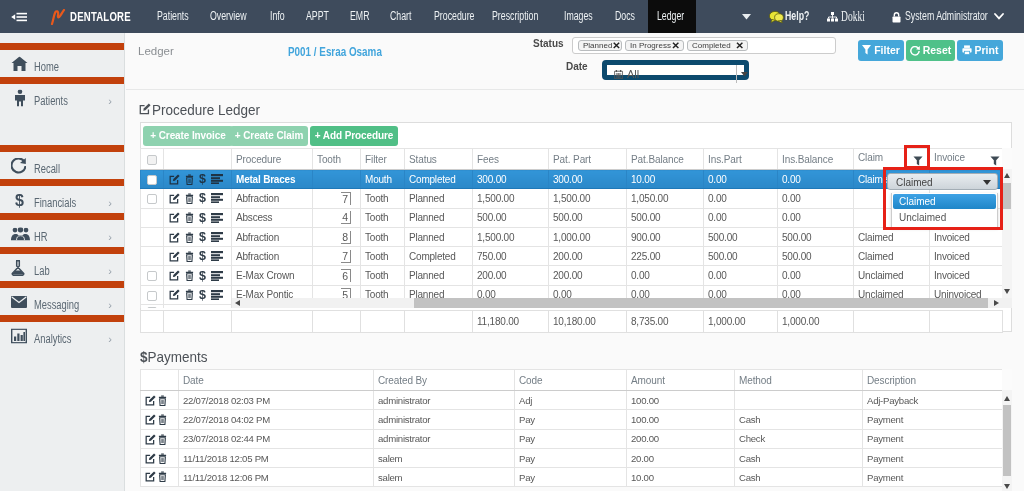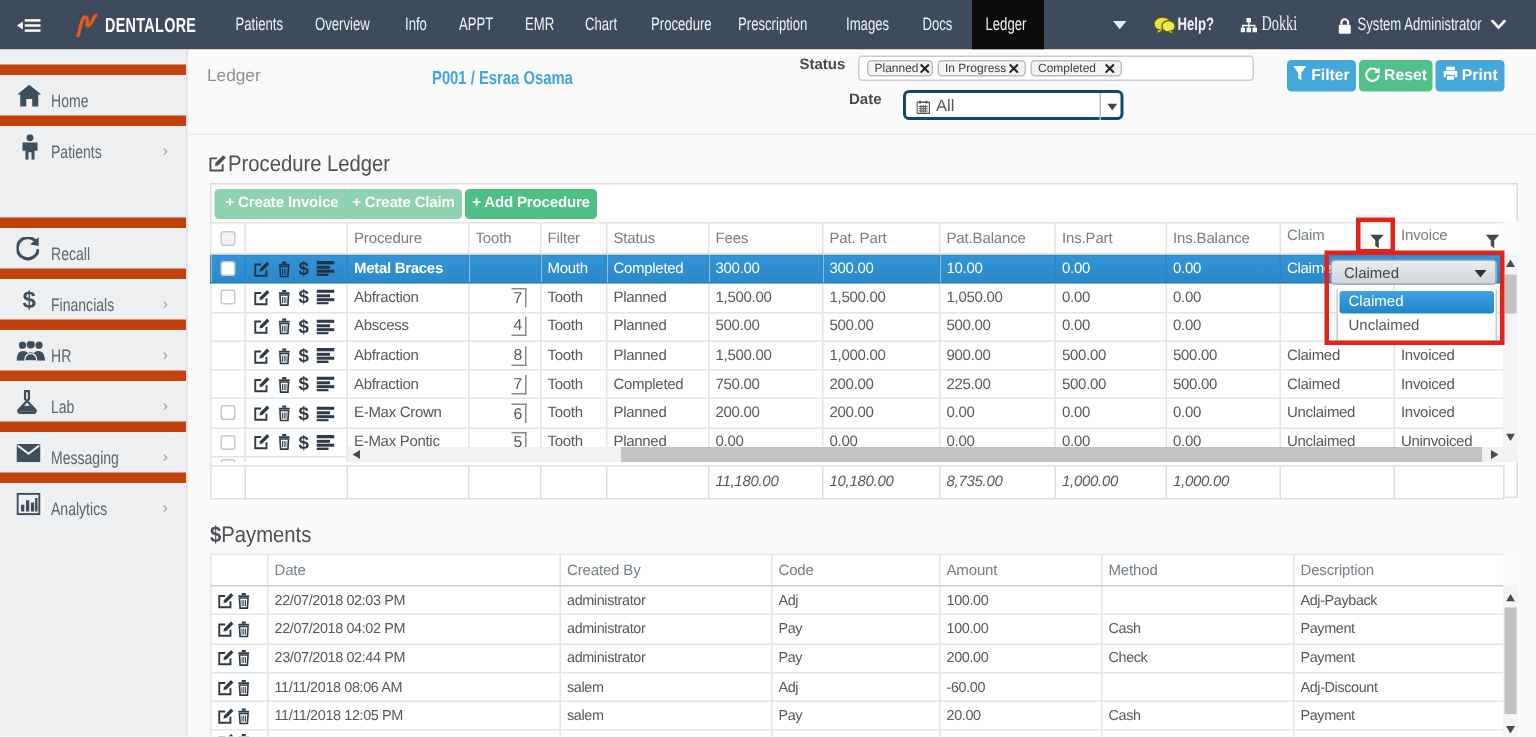--- a/index.html
+++ b/index.html
@@ -17,21 +17,21 @@
 .sitem{position:absolute;left:0;width:124px;height:34px;border-top:7px solid #c2410c;}
 .sitem .slabel{position:absolute;left:34px;top:0;height:34px;line-height:34px;font-size:12px;color:#5a6772;transform:scaleX(0.78);transform-origin:0 50%;}
 .sitem .schev{position:absolute;right:12px;top:0;height:34px;line-height:34px;font-size:11px;color:#97a1ab;}
 .sitem svg{position:absolute;left:11px;top:50%;transform:translateY(-50%);}
 
 #hband{position:absolute;left:126px;top:33px;width:898px;height:57px;background:#fafafa;border-bottom:1px solid #e7e8e8;}
 .flab{font-size:10px;color:#4a4a4a;font-weight:bold;}
 #statusbox{position:absolute;left:572px;top:37px;width:264px;height:17px;background:#fff;border:1px solid #ccc;border-radius:3px;}
 .tag{position:absolute;top:2px;height:11px;border:1px solid #b9bcbe;background:#f4f4f4;border-radius:3px;font-size:8px;color:#3c3c3c;padding:0 3px 0 4px;box-sizing:border-box;display:flex;align-items:center;justify-content:space-between;white-space:nowrap;}
 .tag b{font-size:10px;color:#222;font-weight:bold;}
-#datesel{position:absolute;left:602px;top:60px;width:147px;height:20px;background:#fff;border:2px solid #0c4a6e;border-radius:4px;}
+#datesel{position:absolute;left:602px;top:60px;width:147px;height:20px;background:#fff;border:5px solid #0c4a6e;border-radius:4px;}
 .btn{position:absolute;top:40px;height:21px;line-height:20px;text-align:center;border-radius:3px;color:#fff;font-size:10.5px;font-weight:bold;}
 
 .ptitle{position:absolute;font-size:15px;color:#4c5157;transform:scaleX(0.9);transform-origin:0 0;white-space:nowrap;}
 #panel1{position:absolute;left:140px;top:122px;width:872px;height:210px;background:#fff;border:1px solid #ddd;}
 .gbtn{position:absolute;top:3px;height:20px;line-height:19px;border-radius:3px;color:#fff;font-size:10px;font-weight:bold;text-align:center;letter-spacing:-0.1px;}
 table.grid{border-collapse:collapse;table-layout:fixed;position:absolute;background:#fff;}
 table.grid td,table.grid th{border:1px solid #e4e4e4;overflow:hidden;white-space:nowrap;font-weight:normal;text-align:left;vertical-align:middle;padding:0 0 0 4px;font-size:10px;letter-spacing:-0.2px;color:#585858;}
 table.grid th{color:#747e86;height:20px;border-bottom:1px solid #ccc;background:#fff;letter-spacing:-0.1px;}
 tr.blue td{background:linear-gradient(#3295d8,#2b88c8);color:#fff;border-color:#2a85c6;border-bottom-color:#1f78b8;}
 tr.blue td.pname{font-weight:bold;}
@@ -40,21 +40,21 @@
 table.grid td.ck{text-align:center;padding:0;}
 table.grid td.ic{padding:0 0 0 5px;}
 td.ic svg,td.ic b{vertical-align:middle;margin-right:5px;}
 table.grid td.ic2{padding:0 0 0 4px;}
 td.ic2 svg{vertical-align:middle;margin-right:2px;}
 b.dl{font-size:12.5px;color:#2e3b47;font-weight:bold;}
 table.grid td.tc{text-align:right;padding:0 9px 0 0;}
 .tq{display:inline-block;height:13px;line-height:13px;border-right:1px solid #8a8a8a;padding:0 2px 0 1px;font-size:10.5px;}
 .tqt{border-top:1px solid #8a8a8a;}
 .tqb{border-bottom:1px solid #8a8a8a;}
-td.tt{font-weight:bold;color:#4a4a4a;font-style:italic;}
+td.tt{font-weight:bold;color:#4a4a4a;}
 #totals td{border-color:#e0e0e0;}
 table.pay td{font-size:9.6px;letter-spacing:-0.25px;}
 </style>
 </head>
 <body>
 <div id="app">
 
 <div id="navbar">
   <svg class="abs" style="left:11px;top:12px" width="17" height="10" viewBox="0 0 17 10">
     <path d="M0.2 5 L4.2 2.3 V7.7 Z" fill="#fff"></path>
@@ -607,36 +607,20 @@
           </tr>
 <tr>
             <td class="ic2"><svg width="11" height="11" viewBox="0 0 14 14">
                 <path d="M11 7.5 V12.5 H1.5 V3 H6.5" fill="none" stroke="#2e3b47" stroke-width="1.6"></path>
                 <path d="M5.5 6.5 L11.5 0.5 L13.5 2.5 L7.5 8.5 L5 9 Z" fill="#2e3b47"></path>
               </svg><svg width="9" height="11" viewBox="0 0 10 12">
                 <path d="M1 2.6 H9 M3.5 1 H6.5" stroke="#2e3b47" stroke-width="1.3"></path>
                 <path d="M1.8 4 H8.2 L7.7 11.5 H2.3 Z" fill="none" stroke="#2e3b47" stroke-width="1.2"></path>
                 <path d="M3.7 5.5 V10 M5 5.5 V10 M6.3 5.5 V10" stroke="#2e3b47" stroke-width="0.7"></path>
               </svg></td>
-            <td>11/11/2018 08:06 AM</td>
-            <td>salem</td>
-            <td>Adj</td>
-            <td>-60.00</td>
-            <td></td>
-            <td>Adj-Discount</td>
-          </tr>
-<tr>
-            <td class="ic2"><svg width="11" height="11" viewBox="0 0 14 14">
-                <path d="M11 7.5 V12.5 H1.5 V3 H6.5" fill="none" stroke="#2e3b47" stroke-width="1.6"></path>
-                <path d="M5.5 6.5 L11.5 0.5 L13.5 2.5 L7.5 8.5 L5 9 Z" fill="#2e3b47"></path>
-              </svg><svg width="9" height="11" viewBox="0 0 10 12">
-                <path d="M1 2.6 H9 M3.5 1 H6.5" stroke="#2e3b47" stroke-width="1.3"></path>
-                <path d="M1.8 4 H8.2 L7.7 11.5 H2.3 Z" fill="none" stroke="#2e3b47" stroke-width="1.2"></path>
-                <path d="M3.7 5.5 V10 M5 5.5 V10 M6.3 5.5 V10" stroke="#2e3b47" stroke-width="0.7"></path>
-              </svg></td>
             <td>11/11/2018 12:05 PM</td>
             <td>salem</td>
             <td>Pay</td>
             <td>20.00</td>
             <td>Cash</td>
             <td>Payment</td>
           </tr>
 <tr>
             <td class="ic2" style="vertical-align:top;padding-top:2px"><svg width="11" height="11" viewBox="0 0 14 14">
                 <path d="M11 7.5 V12.5 H1.5 V3 H6.5" fill="none" stroke="#2e3b47" stroke-width="1.6"></path>

